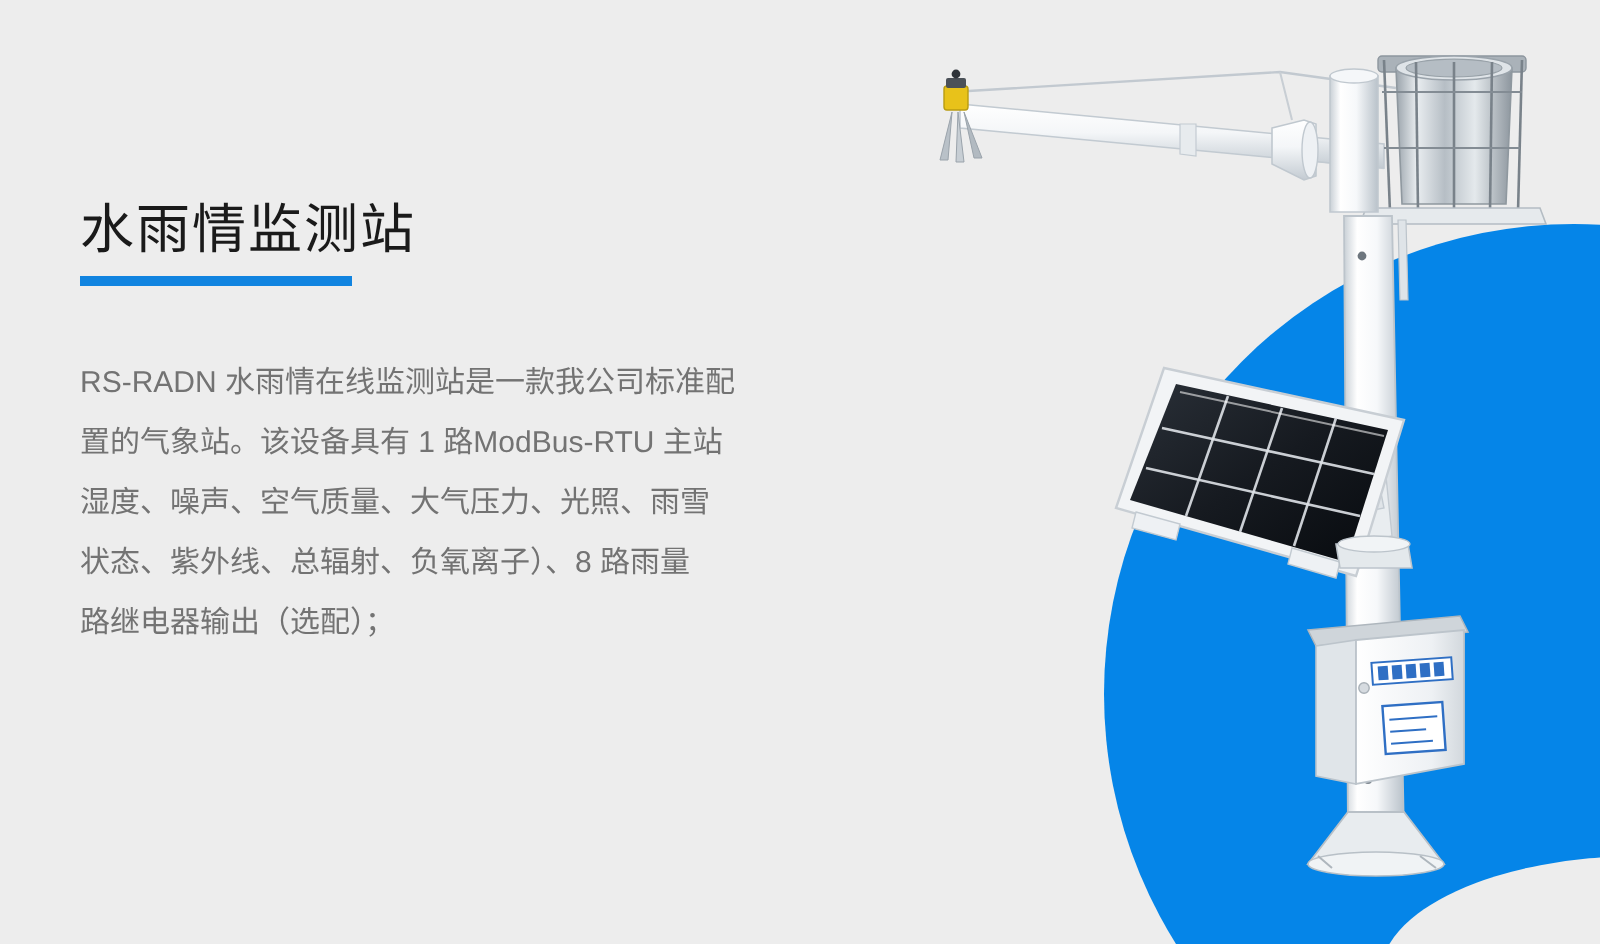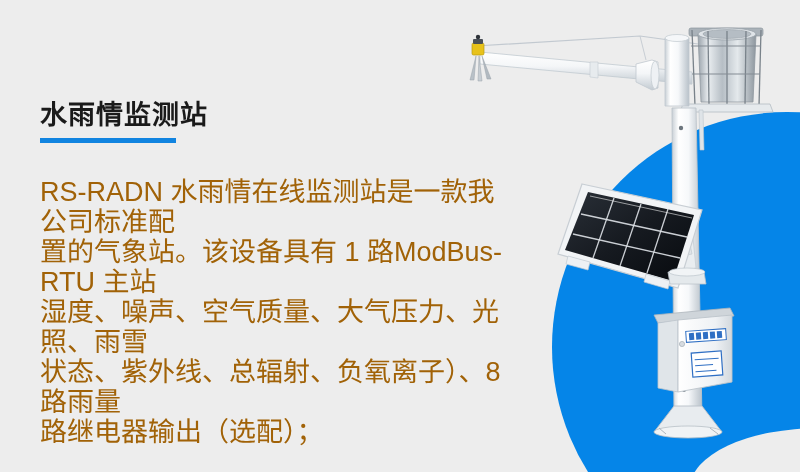--- a/index.html
+++ b/index.html
@@ -47,37 +47,37 @@
   
   .text-col {
     position: absolute;
     left: 40px;
     top: 100px;
     width: 480px;
     z-index: 6;
   }
   .title {
     font-size: 27px;
-    font-weight: bold;
+    font-weight: normal;
     color: #1a1a1a;
     letter-spacing: 1px;
     line-height: 1.15;
     margin: 0;
   }
   .title-rule {
     margin-top: 7px;
     width: 136px;
     height: 5px;
     background: #1184e0;
   }
   .body-text {
     margin-top: 34px;
-    font-size: 27px;
+    font-size: 15px;
     line-height: 30px;
-    color: #a16207;
+    color: #737373;
     letter-spacing: 0px;
   }
   .body-text p {
     margin: 0;
   }
 
   
   .product {
     position: absolute;
     left: 440px;

